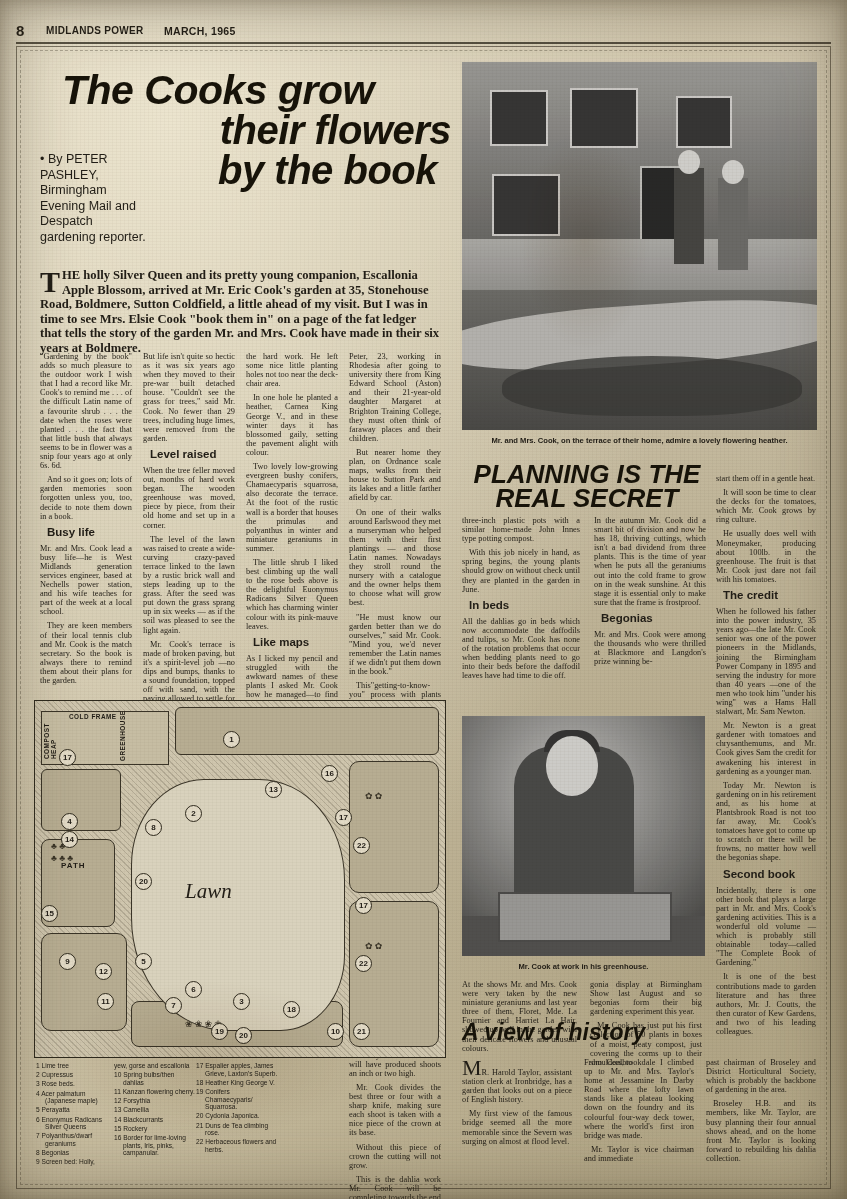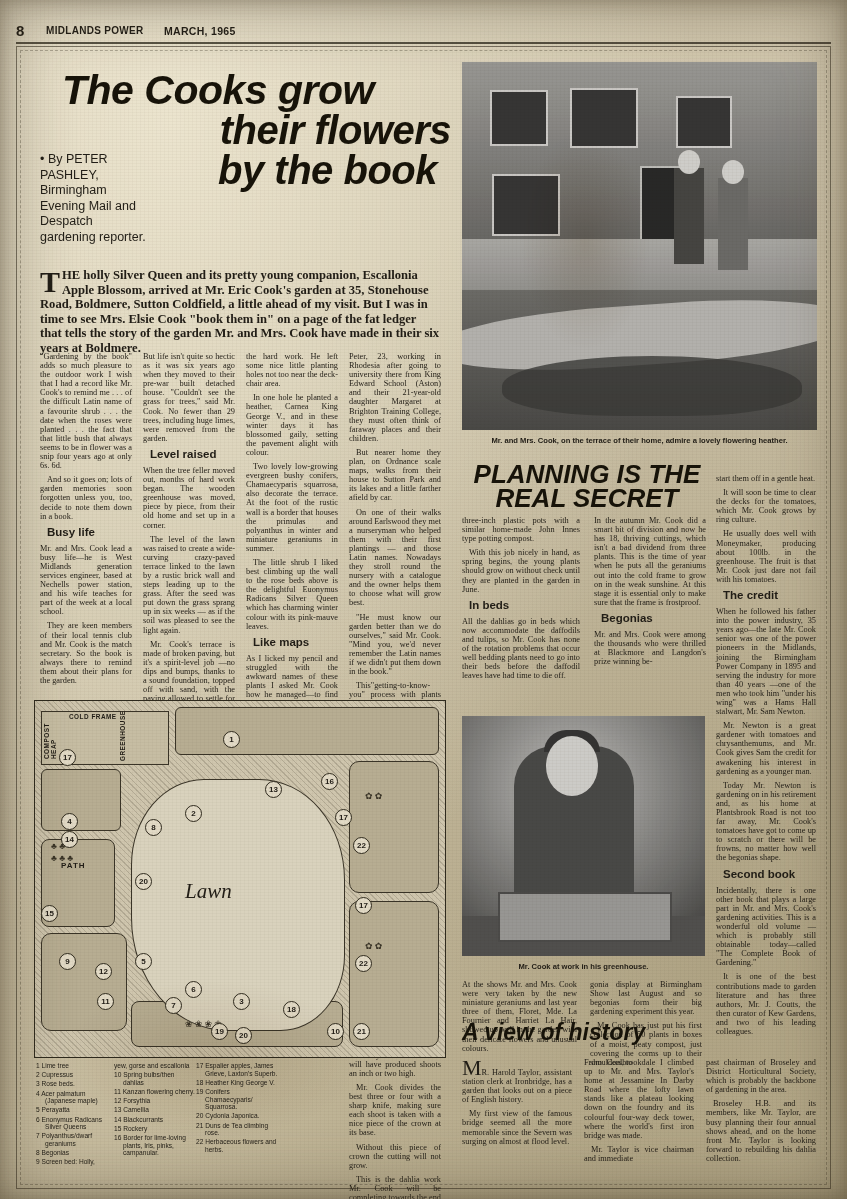--- a/index.html
+++ b/index.html
@@ -223,21 +223,21 @@
     <div class="head" style="left:260px;top:98px;width:22px;height:24px;"></div>
   </div>
   <div class="cap" id="cap1">Mr. and Mrs. Cook, on the terrace of their home, admire a lovely flowering heather.</div>
 
   <div class="bighead" id="planhead">PLANNING IS THE REAL SECRET</div>
 
   <div class="col" id="c5">
     <p class="noind">three-inch plastic pots with a similar home-made John Innes type potting compost.</p>
     <p>With this job nicely in hand, as spring begins, the young plants should grow on without check until they are planted in the garden in June.</p>
     <p class="sub">In beds</p>
-    <p class="noind">All the dahlias go in beds which now accommodate the daffodils and tulips, so Mr. Cook has none of the rotation problems that occur well bedding plants need to go into their beds before the daffodil leaves have had time to die off.</p>
+    <p class="noind">All the dahlias go in beds which now accommodate the daffodils and tulips, so Mr. Cook has none of the rotation problems that occur when bedding plants need to go into their beds before the daffodil leaves have had time to die off.</p>
   </div>
 
   <div class="col" id="c6">
     <p class="noind">In the autumn Mr. Cook did a smart bit of division and now he has 18, thriving cuttings, which isn't a bad dividend from three plants. This is the time of year when he puts all the geraniums out into the cold frame to grow on in the weak sunshine. At this stage it is essential only to make sure that the frame is frostproof.</p>
     <p class="sub">Begonias</p>
     <p class="noind">Mr. and Mrs. Cook were among the thousands who were thrilled at Blackmore and Langdon's prize winning be-</p>
   </div>
 
   <div class="col" id="c7">
     <p class="noind">start them off in a gentle heat.</p>
@@ -305,21 +305,21 @@
     <div class="path" style="left:26px;top:160px;text-align:right;">PATH</div>
 
     <div class="shrub" style="left:16px;top:140px;">♣ ♣</div>
     <div class="shrub" style="left:16px;top:152px;">♣ ♣ ♣</div>
     <div class="shrub" style="left:330px;top:90px;">✿ ✿</div>
     <div class="shrub" style="left:330px;top:240px;">✿ ✿</div>
     <div class="shrub" style="left:150px;top:318px;">❀ ❀ ❀ ❀</div>
 
     <div class="num" style="left:24px;top:48px;">17</div>
     <div class="num" style="left:188px;top:30px;">1</div>
-    <div class="num" style="left:286px;top:72px;">16</div>
+    <div class="num" style="left:286px;top:64px;">16</div>
     <div class="num" style="left:230px;top:80px;">13</div>
     <div class="num" style="left:300px;top:108px;">17</div>
     <div class="num" style="left:150px;top:104px;">2</div>
     <div class="num" style="left:110px;top:118px;">8</div>
     <div class="num" style="left:26px;top:112px;">4</div>
     <div class="num" style="left:318px;top:136px;">22</div>
     <div class="num" style="left:320px;top:196px;">17</div>
     <div class="num" style="left:26px;top:130px;">14</div>
     <div class="num" style="left:100px;top:172px;">20</div>
     <div class="num" style="left:6px;top:204px;">15</div>

